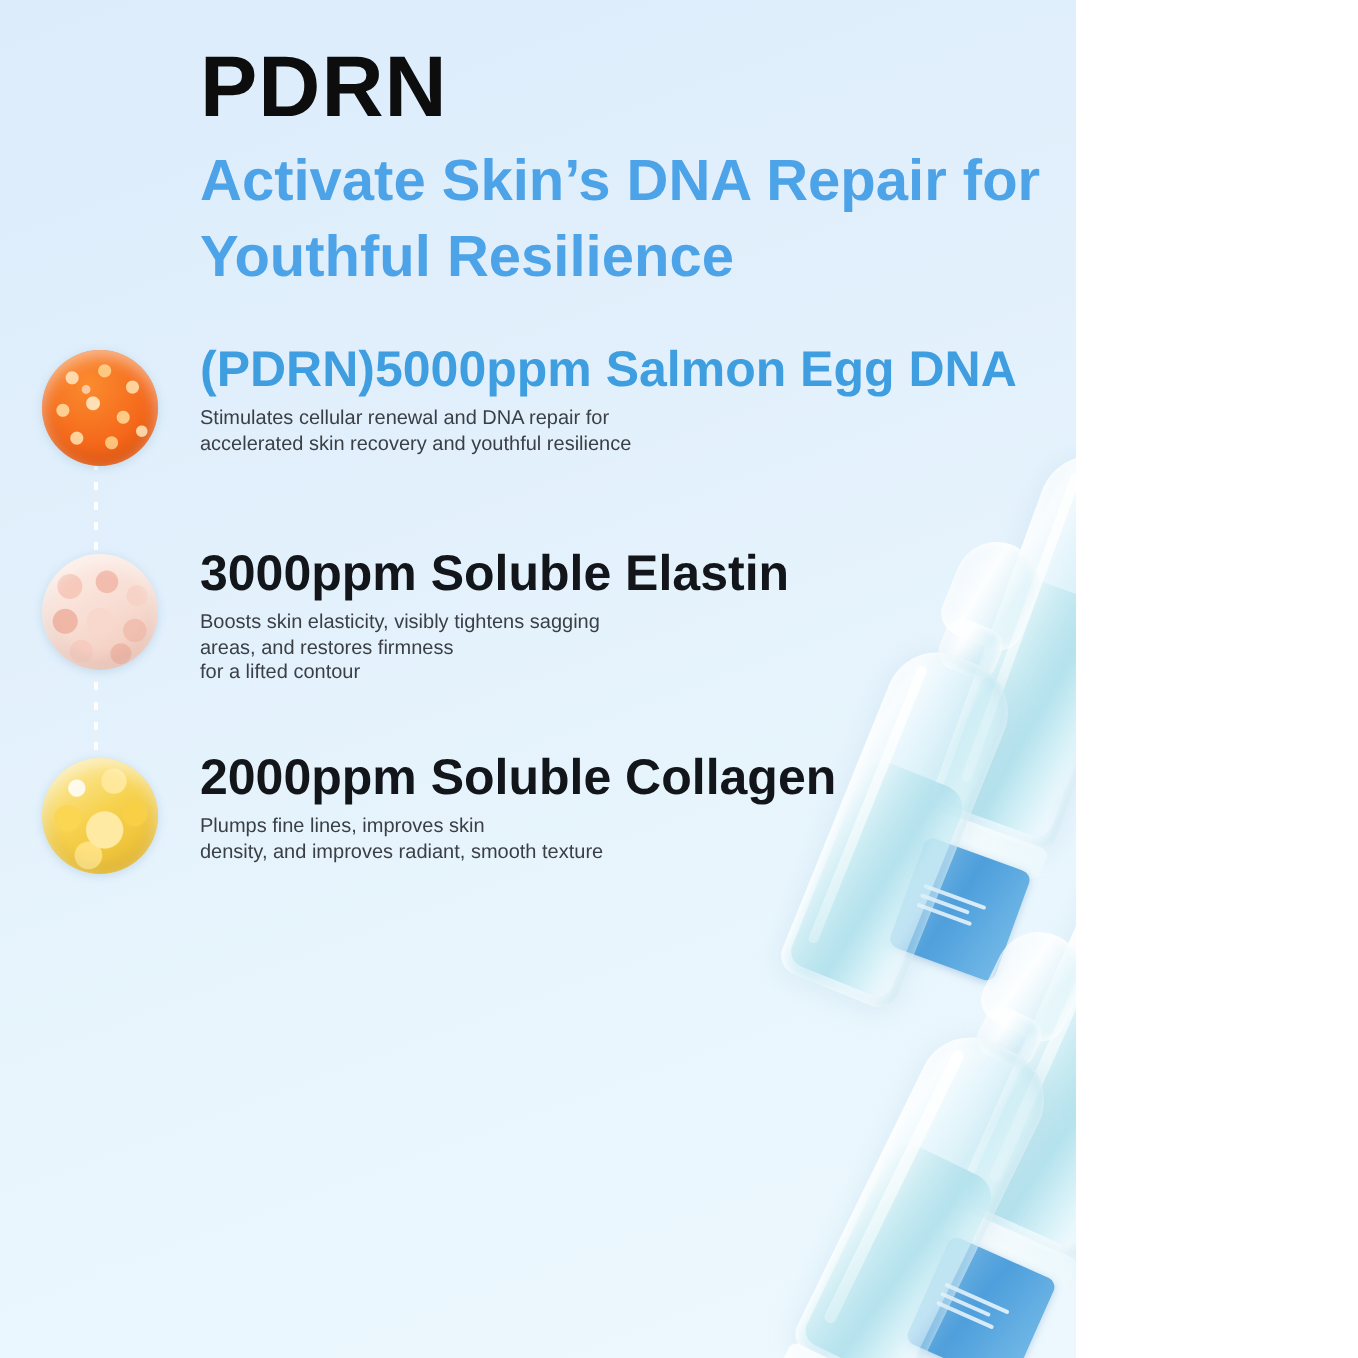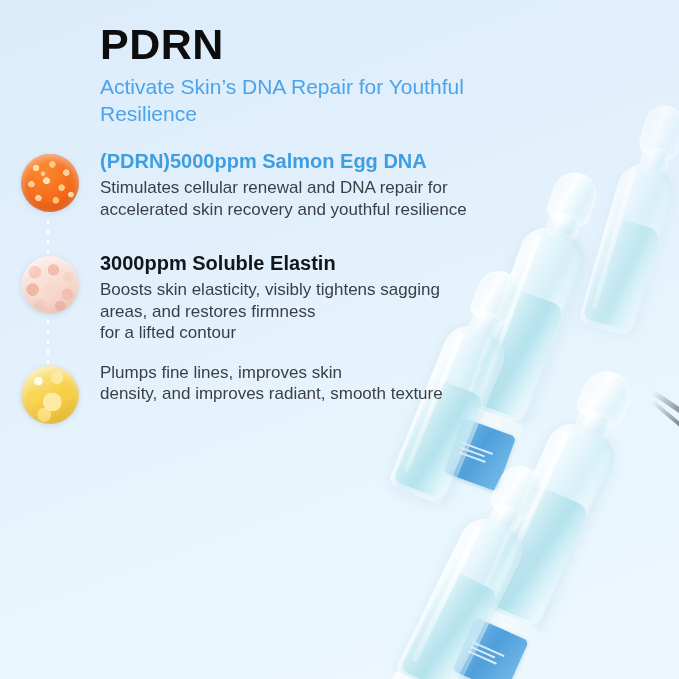--- a/index.html
+++ b/index.html
@@ -4,21 +4,21 @@
 <style>
   html, body {
     margin: 0;
     padding: 0;
   }
   body {
     font-family: "Liberation Sans", sans-serif;
   }
   #infographic {
     position: relative;
-    width: 679px;
+    width: 538px;
     height: 679px;
     overflow: hidden;
     background: linear-gradient(160deg, #dcecfb 0%, #e2f0fc 35%, #e9f6fd 70%, #edf8fe 100%);
   }
 
   
   .product-layer {
     position: absolute;
     inset: 0;
     pointer-events: none;
@@ -169,22 +169,22 @@
   }
   .brand-title {
     font-size: 43px;
     font-weight: bold;
     color: #0d0d0d;
     letter-spacing: 0.5px;
     line-height: 1.05;
     margin: 0;
   }
   .brand-subtitle {
-    font-size: 21px;
-    font-weight: normal;
+    font-size: 29px;
+    font-weight: bold;
     color: #4da3e8;
     line-height: 1.30;
     margin: 6px 0 0 0;
     max-width: 460px;
   }
 
   .ingredient-list {
     position: relative;
     margin-top: 22px;
   }
@@ -280,29 +280,29 @@
       radial-gradient(circle at 80% 48%, #f8cf45 0 6px, transparent 6.6px),
       radial-gradient(circle at 40% 84%, #ffe27f 0 6.6px, transparent 7.2px),
       linear-gradient(150deg, #fdf0b6 0%, #f7d24e 48%, #e8b72c 100%);
   }
 
   .ingredient .text-wrap {
     flex: 1 1 auto;
     padding-right: 14px;
   }
   .ing-title {
-    font-size: 20px;
+    font-size: 25px;
     font-weight: bold;
     line-height: 1.18;
     margin: 0 0 4px 0;
   }
   .ing-title.accent { color: #3f9ee0; }
   .ing-title.dark { color: #121519; }
   .ing-desc {
-    font-size: 17px;
+    font-size: 10px;
     color: #3a3f45;
     line-height: 1.26;
     margin: 0;
     white-space: pre-line;
   }
 </style>
 </head>
 <body>
 
 <div id="infographic">
@@ -404,20 +404,21 @@
 areas, and restores firmness
 for a lifted contour</p>
         </div>
       </div>
 
       <div class="ingredient">
         <div class="icon-wrap">
           <div class="ing-icon icon-collagen"></div>
         </div>
         <div class="text-wrap">
+          <p class="ing-title dark">2000ppm Soluble Collagen</p>
           <p class="ing-desc">Plumps fine lines, improves skin
 density, and improves radiant, smooth texture</p>
         </div>
       </div>
 
     </div>
   </div>
 </div>
 
 </body></html>

